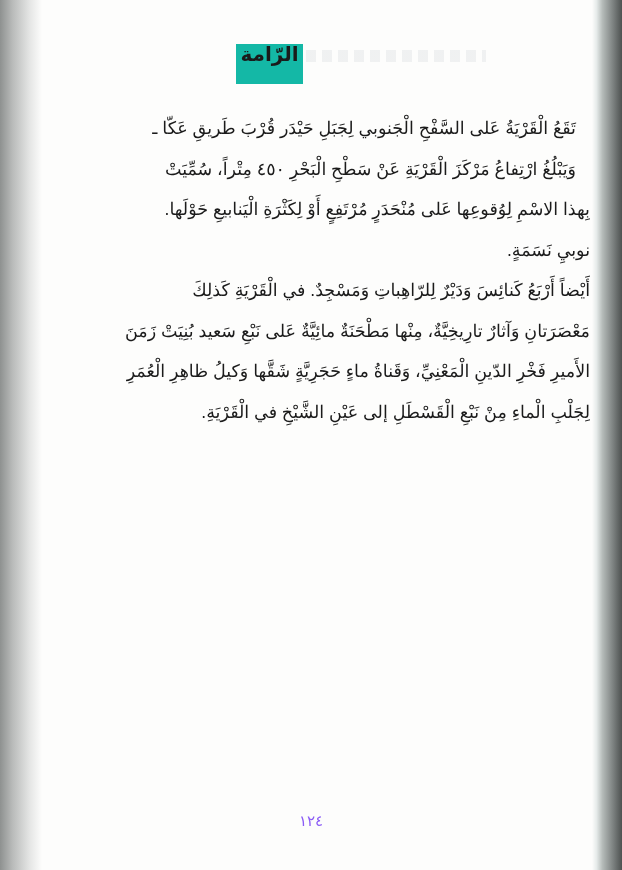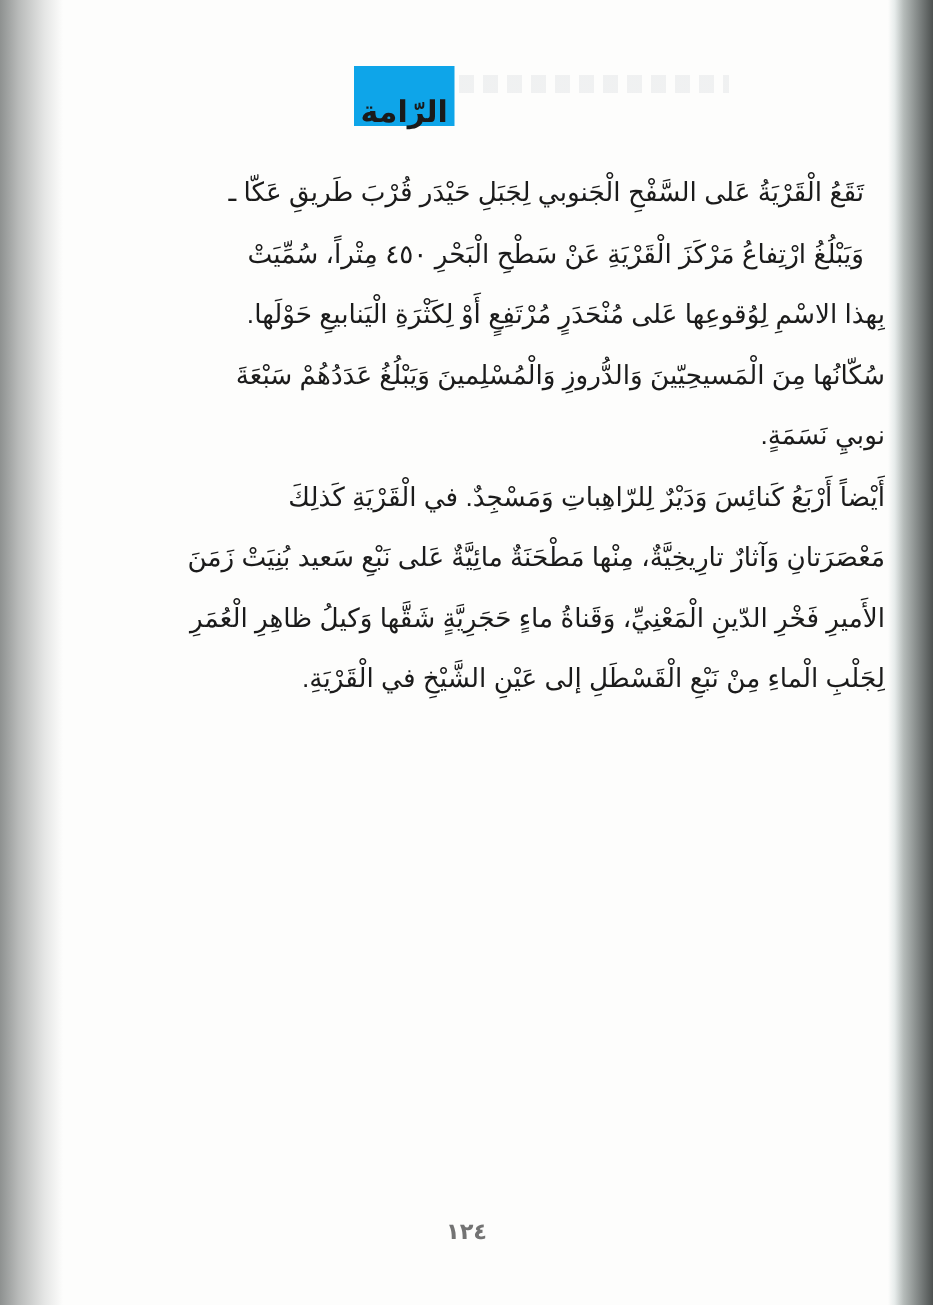--- a/index.html
+++ b/index.html
@@ -30,23 +30,23 @@
       right: 0; top: 0; bottom: 0;
       width: 30px;
       background: linear-gradient(to left, #4d5150 0%, #7d8281 30%, #b5bbb9 65%, #e6ebea 85%, rgba(253,253,252,0) 100%);
     }
     .title-box {
       position: absolute;
       left: 236px;
       top: 44px;
       width: 67px;
       height: 40px;
-      background: #0ea5e9;
+      background: #14b8a6;
       display: flex;
-      align-items: flex-end;
+      align-items: flex-start;
       justify-content: center;
     }
     .title-text {
       font-family: "DejaVu Sans", sans-serif;
       font-weight: bold;
       font-size: 20px;
       color: #1a1a1a;
       direction: rtl;
       line-height: 1;
     }
@@ -79,23 +79,23 @@
     .line.first-indent {
       padding-right: 14px;
     }
     .page-number {
       position: absolute;
       left: 0;
       width: 622px;
       top: 812px;
       text-align: center;
       font-family: "DejaVu Sans", sans-serif;
-      font-weight: bold;
+      font-weight: normal;
       font-size: 15px;
-      color: #737373;
+      color: #8b5cf6;
       direction: rtl;
     }
   </style>
 </head>
 <body>
 
 <div class="page">
   <div class="shadow-left"></div>
   <div class="shadow-right"></div>
 
@@ -105,21 +105,20 @@
     <span class="title-text">الرّامة</span>
   </div>
 
   <div class="body-text">
 
     <div class="line first-indent">تَقَعُ الْقَرْيَةُ عَلى السَّفْحِ الْجَنوبي لِجَبَلِ حَيْدَر قُرْبَ طَريقِ عَكّا ـ</div>
 
     <div class="line first-indent">وَيَبْلُغُ ارْتِفاعُ مَرْكَزَ الْقَرْيَةِ عَنْ سَطْحِ الْبَحْرِ ٤٥٠ مِتْراً، سُمِّيَتْ</div>
     <div class="line">بِهذا الاسْمِ لِوُقوعِها عَلى مُنْحَدَرٍ مُرْتَفِعٍ أَوْ لِكَثْرَةِ الْيَنابيعِ حَوْلَها.</div>
 
-    <div class="line">سُكّانُها مِنَ الْمَسيحِيّينَ وَالدُّروزِ وَالْمُسْلِمينَ وَيَبْلُغُ عَدَدُهُمْ سَبْعَةَ</div>
     <div class="line">نوبيِ نَسَمَةٍ.</div>
 
     <div class="line">أَيْضاً أَرْبَعُ كَنائِسَ وَدَيْرٌ لِلرّاهِباتِ وَمَسْجِدٌ. في الْقَرْيَةِ كَذلِكَ</div>
     <div class="line">مَعْصَرَتانِ وَآثارٌ تارِيخِيَّةٌ، مِنْها مَطْحَنَةٌ مائِيَّةٌ عَلى نَبْعِ سَعيد بُنِيَتْ زَمَنَ</div>
     <div class="line">الأَميرِ فَخْرِ الدّينِ الْمَعْنِيِّ، وَقَناةُ ماءٍ حَجَرِيَّةٍ شَقَّها وَكيلُ ظاهِرِ الْعُمَرِ</div>
     <div class="line">لِجَلْبِ الْماءِ مِنْ نَبْعِ الْقَسْطَلِ إلى عَيْنِ الشَّيْخِ في الْقَرْيَةِ.</div>
 
   </div>
 
   <div class="page-number">١٢٤</div>

